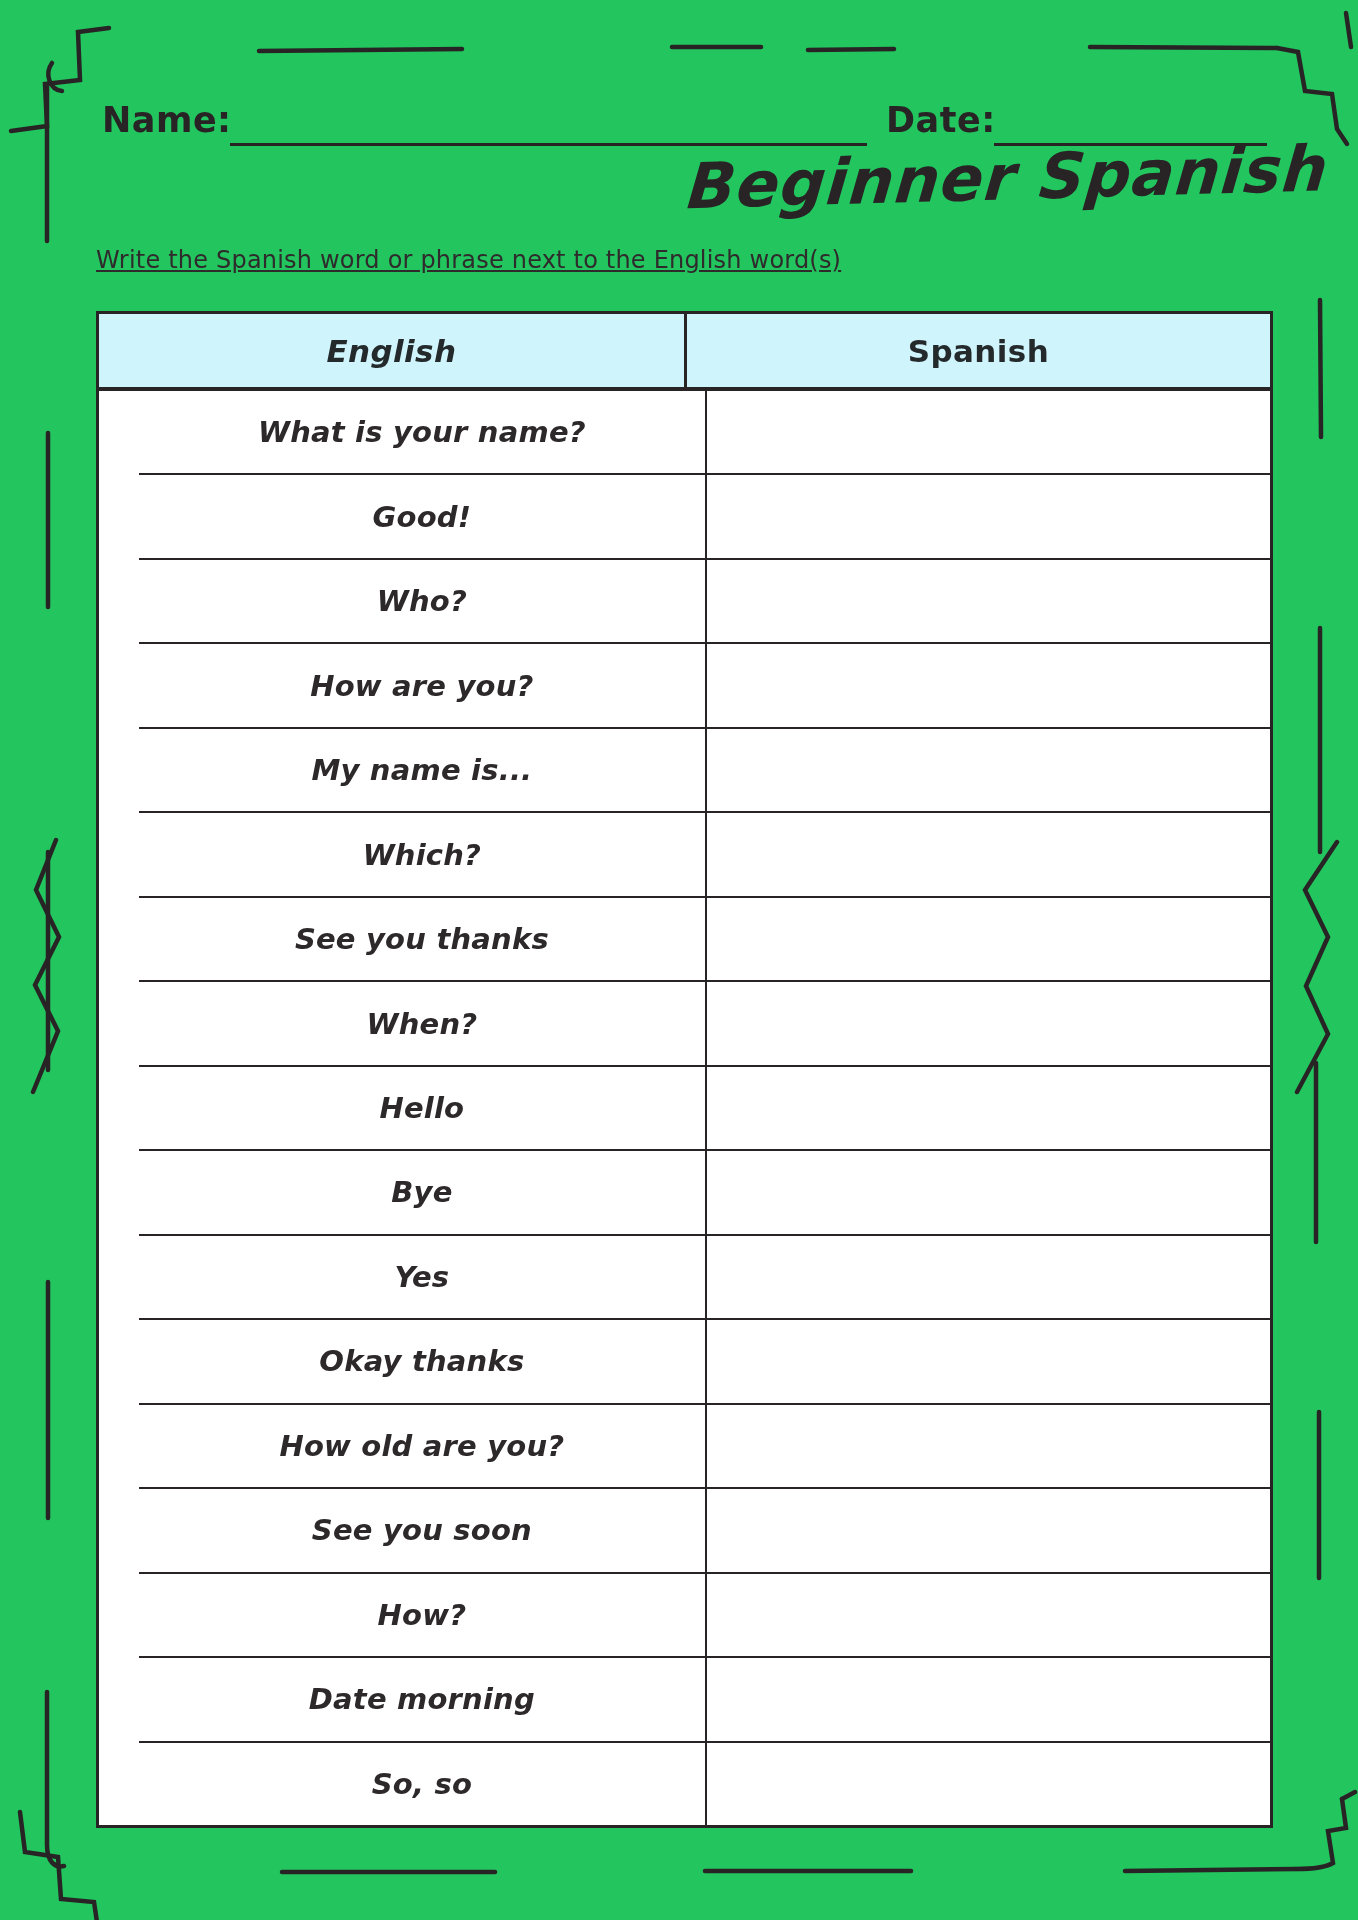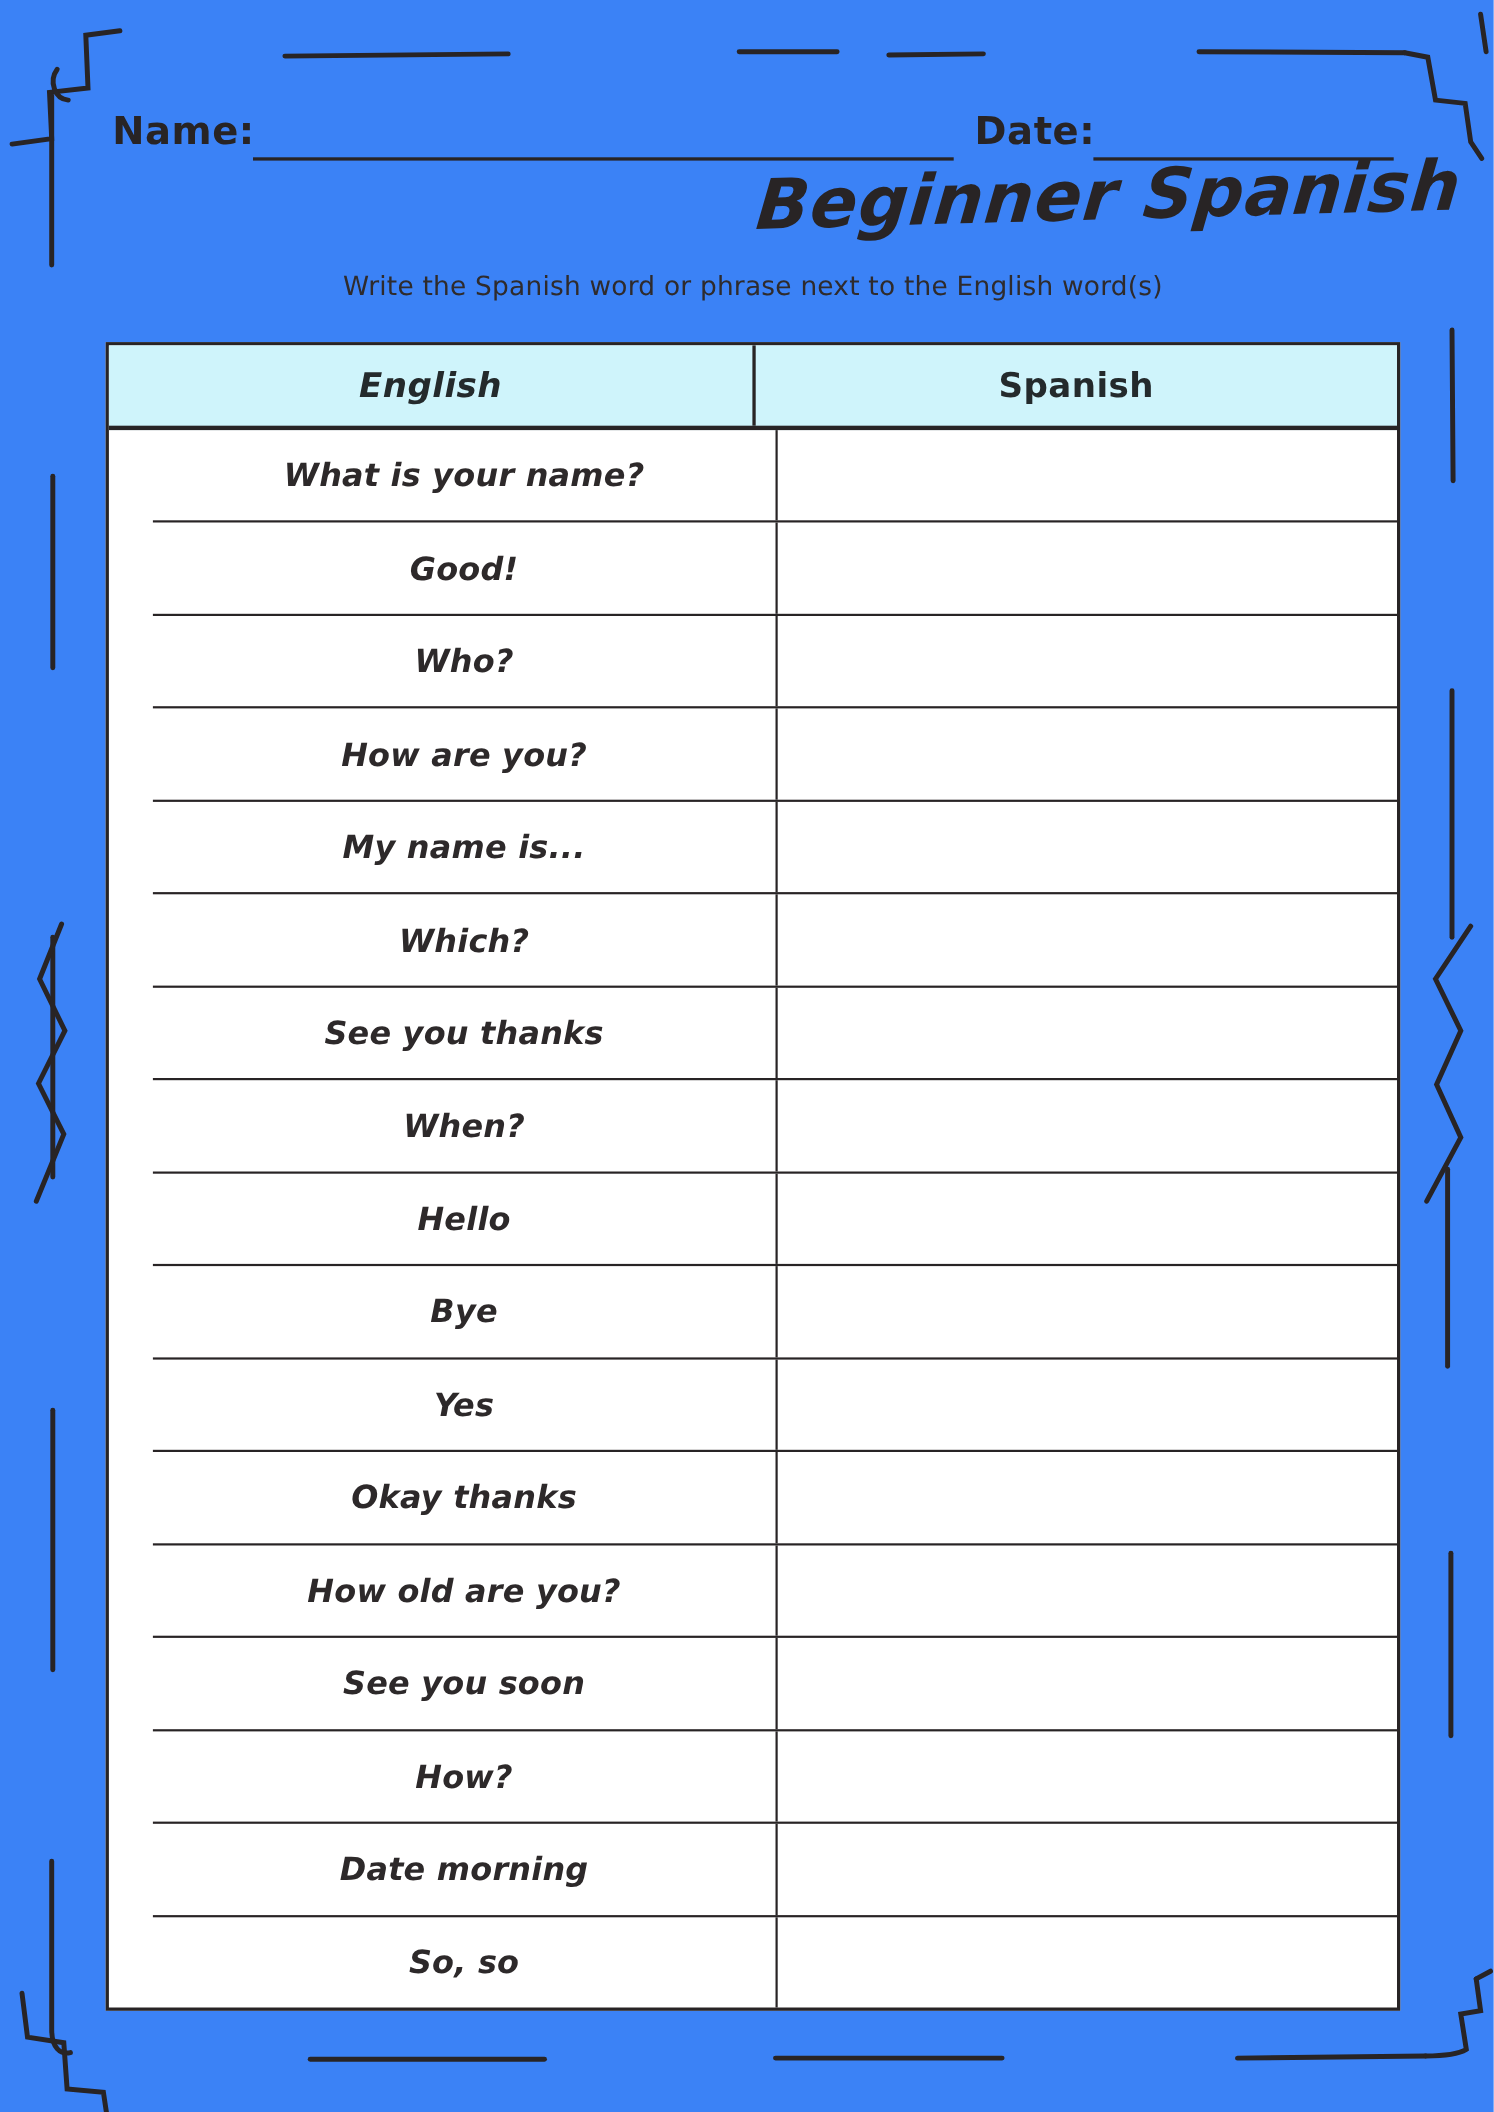--- a/index.html
+++ b/index.html
@@ -1,19 +1,19 @@
 <!DOCTYPE html>
 <html style="--header_bg: #cff4fb; --ink: #282425;"><head>
 <meta charset="utf-8">
 <style>
   html,body{margin:0;padding:0;background:#ffffff;}
   .stage{
     position:relative;
     width:1358px;height:1920px;
-    background:#3b82f6;
+    background:#22c55e;
     font-family:"DejaVu Sans","Liberation Sans",sans-serif;
     color:var(--ink,#282425);
     overflow:hidden;
   }
   .abs{position:absolute;}
   
   svg.doodles{position:absolute;left:0;top:0;width:1358px;height:1920px;pointer-events:none;}
   svg.doodles path{fill:none;stroke:var(--ink,#282425);stroke-width:4.5;stroke-linecap:round;stroke-linejoin:miter;}
 
   
@@ -31,22 +31,22 @@
     font-size:63px;font-style:italic;font-weight:700;
     letter-spacing:1px;white-space:nowrap;
     transform:rotate(-1.6deg) skewX(-7deg);
     transform-origin:center;
     color:var(--ink,#282425);
   }
 
   
   .instruction{
     left:96px;top:246px;width:1177px;
-    text-align:center;font-size:24px;font-weight:500;
-    color:#2f2b2c;letter-spacing:.2px;
+    text-align:left;font-size:24px;font-weight:500;
+    color:#2f2b2c;letter-spacing:.2px;text-decoration:underline;
   }
 
   
   .worksheet-table{
     left:96px;top:311px;width:1177px;height:1517px;
     border:3.5px solid var(--ink,#282425);
     box-sizing:border-box;
     display:flex;flex-direction:column;
     background:#fff;
   }

